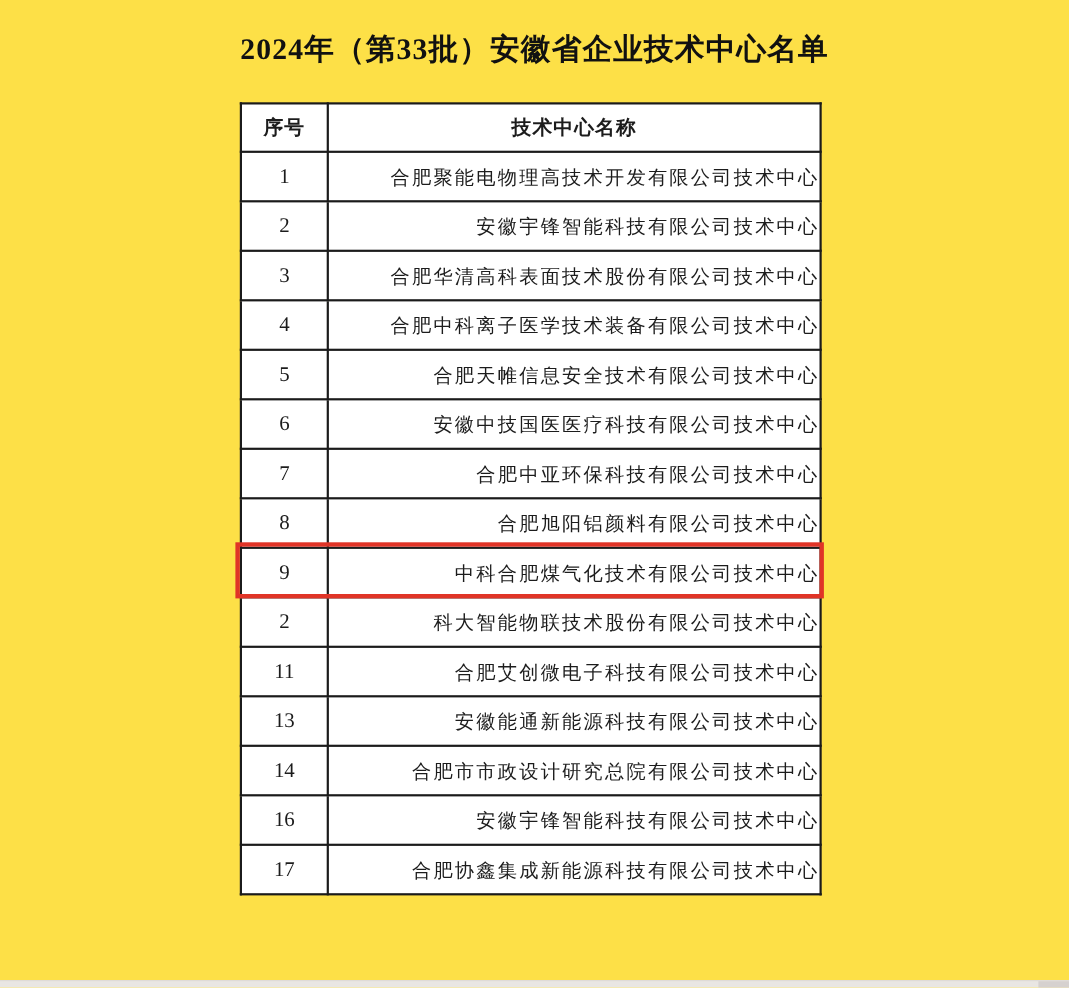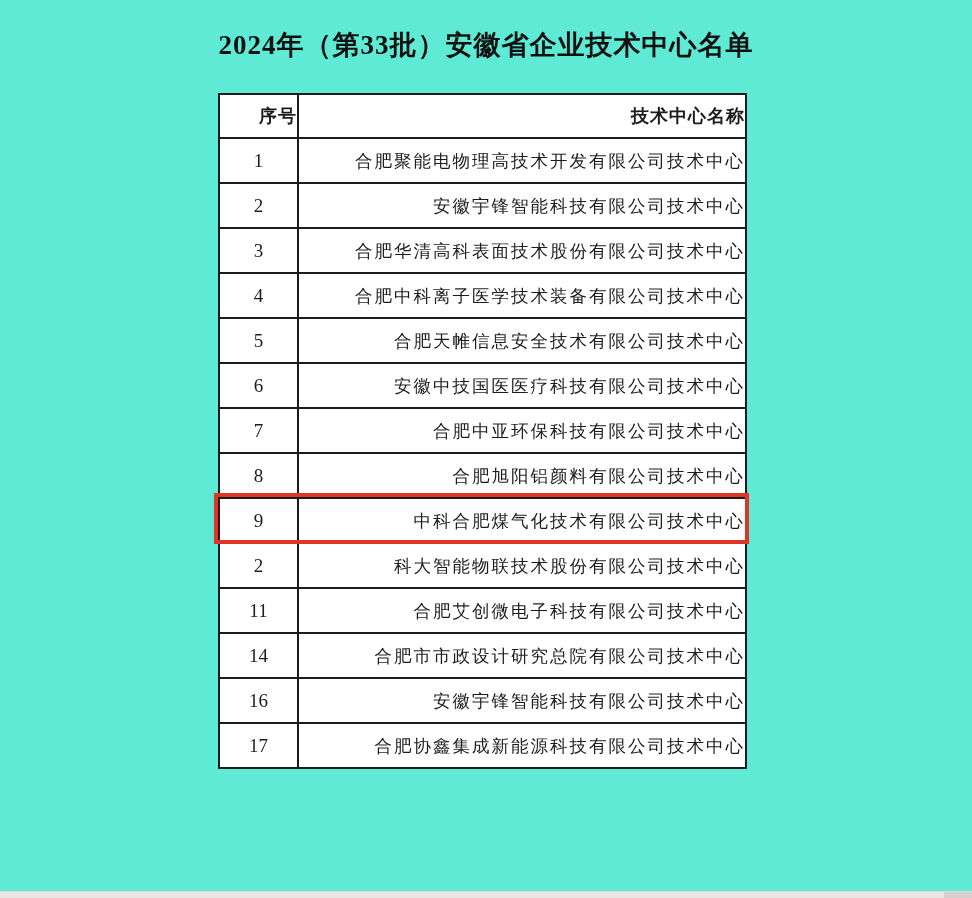--- a/index.html
+++ b/index.html
@@ -5,21 +5,21 @@
   html, body {
     margin: 0;
     padding: 0;
     background: #ffffff;
     font-family: "Liberation Serif", "DejaVu Serif", serif;
   }
   .page {
     position: relative;
     width: 972px;
     height: 898px;
-    background: #5eead4;
+    background: #fde047;
     overflow: hidden;
   }
   .doc-title {
     position: absolute;
     top: 27px;
     left: 0;
     width: 972px;
     margin: 0;
     text-align: center;
     font-size: 27px;
@@ -41,21 +41,21 @@
     border: 2px solid #1b1b1b;
     box-sizing: border-box;
     padding: 0;
     color: #1c1c1c;
     background: #ffffff;
   }
   table.center-table th {
     height: 44px;
     font-size: 18px;
     font-weight: bold;
-    text-align: right;
+    text-align: center;
     letter-spacing: 1px;
   }
   table.center-table td {
     height: 45px;
   }
   td.cell-no {
     text-align: center;
     font-size: 19px;
     letter-spacing: 0;
   }
@@ -154,20 +154,24 @@
         </tr>
         <tr>
           <td class="cell-no">2</td>
           <td class="cell-name">科大智能物联技术股份有限公司技术中心</td>
         </tr>
         <tr>
           <td class="cell-no">11</td>
           <td class="cell-name">合肥艾创微电子科技有限公司技术中心</td>
         </tr>
         <tr>
+          <td class="cell-no">13</td>
+          <td class="cell-name">安徽能通新能源科技有限公司技术中心</td>
+        </tr>
+        <tr>
           <td class="cell-no">14</td>
           <td class="cell-name">合肥市市政设计研究总院有限公司技术中心</td>
         </tr>
         <tr>
           <td class="cell-no">16</td>
           <td class="cell-name">安徽宇锋智能科技有限公司技术中心</td>
         </tr>
         <tr>
           <td class="cell-no">17</td>
           <td class="cell-name">合肥协鑫集成新能源科技有限公司技术中心</td>

